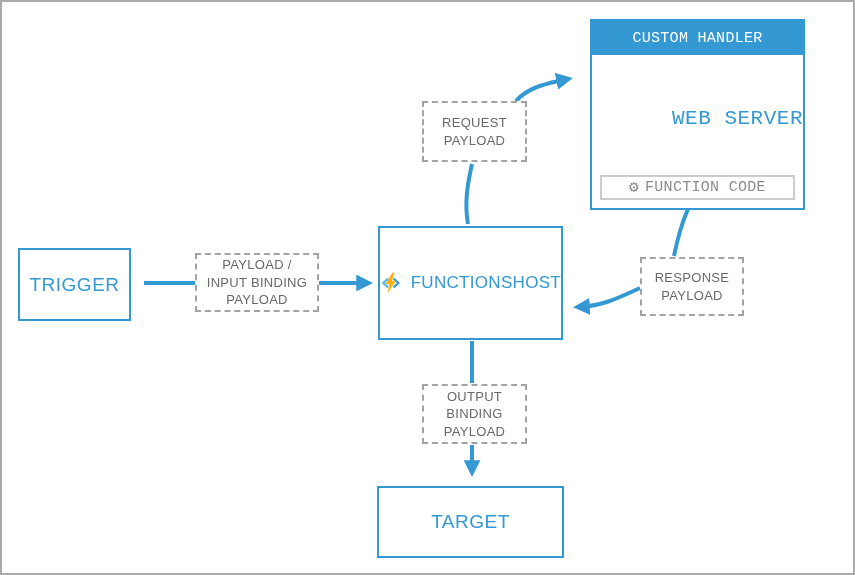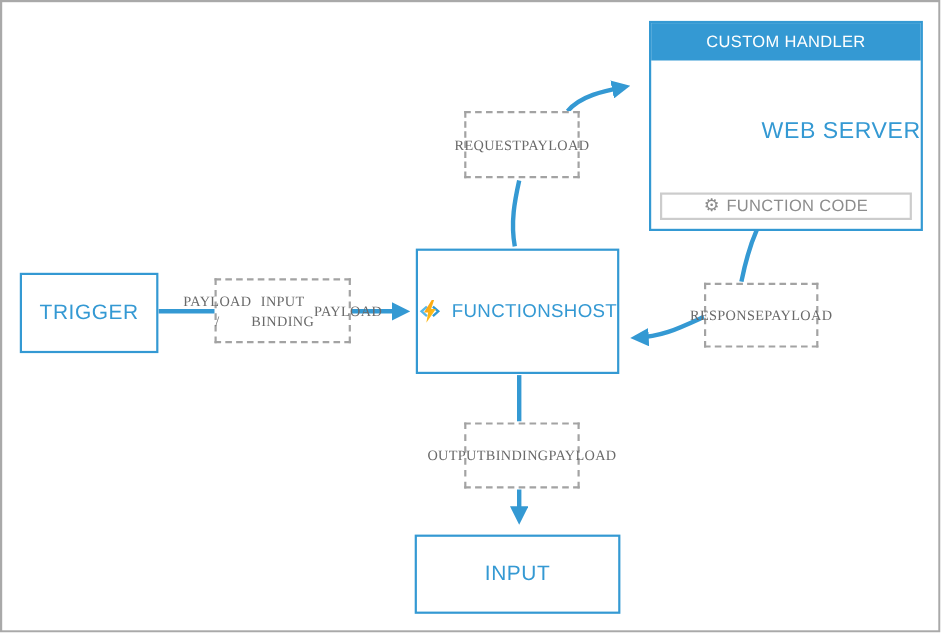--- a/index.html
+++ b/index.html
@@ -9,34 +9,34 @@
     font-family:"Liberation Sans",sans-serif;overflow:hidden;
   }
   .connectors{position:absolute;left:0;top:0;width:855px;height:575px;}
   .connectors path.line{stroke:var(--accent,#3499d3);stroke-width:4;fill:none;}
   .arrowhead-fill{fill:var(--accent,#3499d3);}
 
   .node{position:absolute;box-sizing:border-box;display:flex;align-items:center;
         justify-content:center;text-align:center;background:#fff;}
   .solid{border:2px solid var(--accent,#3499d3);color:var(--accent,#3499d3);}
   .dashed{border:2px dashed var(--dash-border,#a3a3a3);color:var(--muted-text,#696969);
-          font-size:13px;line-height:1.35;letter-spacing:.3px;flex-direction:row;font-family:Liberation Serif, serif;}
+          font-size:13px;line-height:1.35;letter-spacing:.3px;flex-direction:column;}
   .dashed span{display:block;}
 
-  #trigger{left:16px;top:246px;width:126px;height:73px;font-size:19px;letter-spacing:.5px;}
+  #trigger{left:16px;top:246px;width:113px;height:73px;font-size:19px;letter-spacing:.5px;}
   #trigger-payload{left:193px;top:251px;width:124px;height:59px;}
   #functions-host{left:376px;top:224px;width:185px;height:114px;font-size:17px;gap:9px;}
   .host-label{display:flex;flex-direction:row;line-height:1.25;letter-spacing:.3px;}
   #request-payload{left:420px;top:99px;width:105px;height:61px;}
   #response-payload{left:638px;top:255px;width:104px;height:59px;}
   #output-payload{left:420px;top:382px;width:105px;height:60px;}
   #target{left:375px;top:484px;width:187px;height:72px;font-size:19px;letter-spacing:.5px;}
 
-  #custom-handler{left:588px;top:17px;width:249px;height:191px;position:absolute;
-    box-sizing:border-box;border:2px solid var(--accent,#3499d3);background:#fff;}
+  #custom-handler{left:588px;top:17px;width:215px;height:191px;position:absolute;
+    box-sizing:border-box;border:2px solid var(--accent,#3499d3);background:#fff;font-family:Liberation Mono, monospace;}
   .ch-header{height:34px;background:var(--accent,#3499d3);color:#fff;display:flex;
     align-items:center;justify-content:center;font-size:15px;letter-spacing:.3px;}
   .ch-webserver{position:absolute;left:0;right:0;top:86px;text-align:right;
     color:var(--accent,#3499d3);font-size:21px;letter-spacing:.5px;}
   .ch-footer{position:absolute;left:8px;right:8px;bottom:8px;height:25px;
     border:2px solid var(--code-border,#cccccc);display:flex;align-items:center;
     justify-content:center;gap:6px;color:var(--code-text,#8c8c8c);font-size:15px;
     box-sizing:border-box;background:#fff;letter-spacing:.3px;}
   .gear{font-size:16px;line-height:1;color:var(--code-text,#8c8c8c);}
 
@@ -117,17 +117,17 @@
     <span>PAYLOAD</span>
   </div>
 
   <div class="node dashed" id="output-payload">
     <span>OUTPUT</span>
     <span>BINDING</span>
     <span>PAYLOAD</span>
   </div>
 
   <div class="node solid" id="target">
-    <span>INPUT</span>
+    <span>TARGET</span>
   </div>
 
 
 </div>
 
 </body></html>

